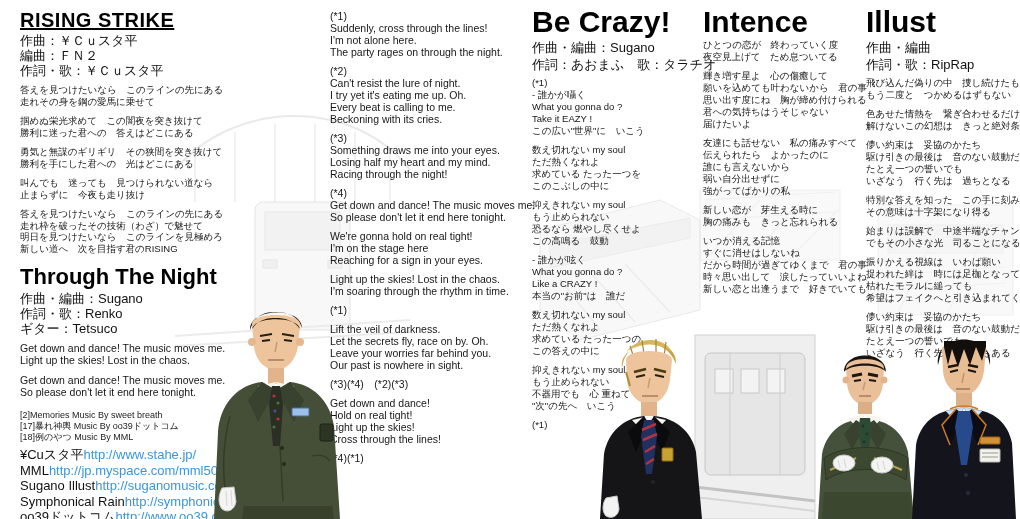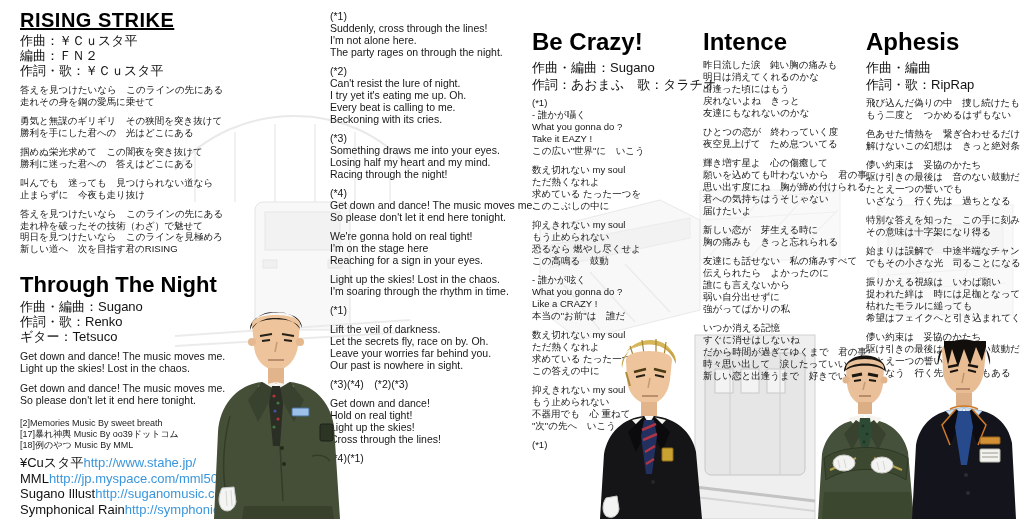--- a/index.html
+++ b/index.html
@@ -3,22 +3,22 @@
 <meta charset="utf-8">
 <style>
   html,body{margin:0;padding:0;background:#888;}
   .page{position:relative;width:1020px;height:519px;background:#ffffff;overflow:hidden;
         font-family:"Liberation Sans","DejaVu Sans",sans-serif;color:#161616;}
   .bg{position:absolute;left:0;top:0;z-index:0;}
   .col{position:absolute;z-index:2;}
   .character{position:absolute;z-index:3;}
   .title{font-weight:bold;color:#000;white-space:nowrap;}
   .t1{font-size:20px;line-height:24px;letter-spacing:.5px;text-decoration:underline;}
-  .t2{font-size:22px;line-height:26px;margin-top:18px;}
-  .t3{font-size:24px;line-height:28px;margin-bottom:3px;margin-top:20px;}
+  .t2{font-size:22px;line-height:26px;margin-top:10px;}
+  .t3{font-size:30px;line-height:28px;margin-bottom:3px;}
   .credits{font-size:13px;line-height:15px;margin:1px 0 6px;white-space:nowrap;color:#111;}
   .col3 .credits,.col4 .credits,.col5 .credits{font-size:13px;line-height:17px;margin-bottom:4px;}
   .verses p{margin:0 0 7px;white-space:nowrap;}
   .jp p{font-size:9.5px;line-height:12px;}
   .col1 .jp p{line-height:11.5px;margin-bottom:8px;}
   .en p{font-size:10.5px;line-height:12px;}
   .col1 .en p{line-height:12px;margin-bottom:8px;}
   .notes{font-size:9px;line-height:11px;margin:12px 0 4px;white-space:nowrap;color:#222;}
   .links{white-space:nowrap;}
   .linkrow{font-size:13px;line-height:15.5px;}
@@ -69,22 +69,22 @@
       <path d="M0,152 L120,166" stroke="#b9b9b9" stroke-width="3"></path>
       <path d="M0,162 L120,176" stroke="#cfcfcf" stroke-width="2"></path>
     </g>
   </svg>
 
   <div class="col col1">
     <div class="title t1">RISING STRIKE</div>
     <div class="credits">作曲：￥Ｃｕスタ平<br>編曲：ＦＮ２<br>作詞・歌：￥Ｃｕスタ平</div>
     <div class="verses jp">
         <p>答えを見つけたいなら　このラインの先にある<br>走れその身を鋼の愛馬に乗せて</p>
+        <p>掴めぬ栄光求めて　この闇夜を突き抜けて<br>勝利に迷った君への　答えはどこにある</p>
         <p>勇気と無謀のギリギリ　その狭間を突き抜けて<br>勝利を手にした君への　光はどこにある</p>
-        <p>掴めぬ栄光求めて　この闇夜を突き抜けて<br>勝利に迷った君への　答えはどこにある</p>
         <p>叫んでも　迷っても　見つけられない道なら<br>止まらずに　今夜も走り抜け</p>
         <p>答えを見つけたいなら　このラインの先にある<br>走れ枠を破ったその技術（わざ）で魅せて<br>明日を見つけたいなら　このラインを見極めろ<br>新しい道へ　次を目指す君のRISING</p>
       </div>
     <div class="title t2">Through The Night</div>
     <div class="credits">作曲・編曲：Sugano<br>作詞・歌：Renko<br>ギター：Tetsuco</div>
     <div class="verses en">
         <p>Get down and dance! The music moves me.<br>Light up the skies! Lost in the chaos.</p>
         <p>Get down and dance! The music moves me.<br>So please don't let it end here tonight.</p>
       </div>
     <div class="notes">[2]Memories Music By sweet breath<br>[17]暴れ神輿 Music By oo39ドットコム<br>[18]例のやつ Music By MML</div>
@@ -124,31 +124,30 @@
         <p>- 誰かが呟く<br>What you gonna do ?<br>Like a CRAZY !<br>本当の"お前"は　誰だ</p>
         <p>数え切れない my soul<br>ただ熱くなれよ<br>求めている たった一つの<br>この答えの中に</p>
         <p>抑えきれない my soul<br>もう止められない<br>不器用でも　心 重ねて<br>"次"の先へ　いこう</p>
         <p>(*1)</p>
       </div>
   </div>
 
   <div class="col col4">
     <div class="title t3">Intence</div>
     <div class="verses jp">
-        <p>昨日流した涙　鈍い胸の痛みも<br>明日は消えてくれるのかな<br>出逢った頃にはもう<br>戻れないよね　きっと<br>友達にもなれないのかな</p>
         <p>ひとつの恋が　終わっていく度<br>夜空見上げて　ため息ついてる</p>
         <p>輝き増す星よ　心の傷癒して<br>願いを込めても叶わないから　君の事<br>思い出す度にね　胸が締め付けられる<br>君への気持ちはうそじゃない<br>届けたいよ</p>
+        <p>友達にも話せない　私の痛みすべて<br>伝えられたら　よかったのに<br>誰にも言えないから<br>弱い自分出せずに<br>強がってばかりの私</p>
         <p>新しい恋が　芽生える時に<br>胸の痛みも　きっと忘れられる</p>
-        <p>友達にも話せない　私の痛みすべて<br>伝えられたら　よかったのに<br>誰にも言えないから<br>弱い自分出せずに<br>強がってばかりの私</p>
         <p>いつか消える記憶<br>すぐに消せはしないね<br>だから時間が過ぎてゆくまで　君の事<br>時々思い出して　涙したっていいよね<br>新しい恋と出逢うまで　好きでいても</p>
       </div>
   </div>
 
   <div class="col col5">
-    <div class="title t3">Aphesis</div>
+    <div class="title t3">Illust</div>
     <div class="credits">作曲・編曲<br>作詞・歌：RipRap</div>
     <div class="verses jp">
         <p>飛び込んだ偽りの中　捜し続けたものは<br>もう二度と　つかめるはずもない</p>
         <p>色あせた情熱を　繋ぎ合わせるだけなら<br>解けないこの幻想は　きっと絶対条件</p>
         <p>儚い約束は　妥協のかたち<br>駆け引きの最後は　音のない鼓動だけが<br>たとえ一つの誓いでも<br>いざなう　行く先は　過ちとなる</p>
         <p>特別な答えを知った　この手に刻み込む<br>その意味は十字架になり得る</p>
         <p>始まりは誤解で　中途半端なチャンスだけ<br>でもその小さな光　司ることになる</p>
         <p>振りかえる視線は　いわば願い<br>捉われた絆は　時には足枷となって<br>枯れたモラルに縋っても<br>希望はフェイクへと引き込まれてく</p>
         <p>儚い約束は　妥協のかたち<br>駆け引きの最後は　音のない鼓動だけが<br>たとえ一つの誓いでも<br>いざなう　行く先は　尊くもある</p>
       </div>

